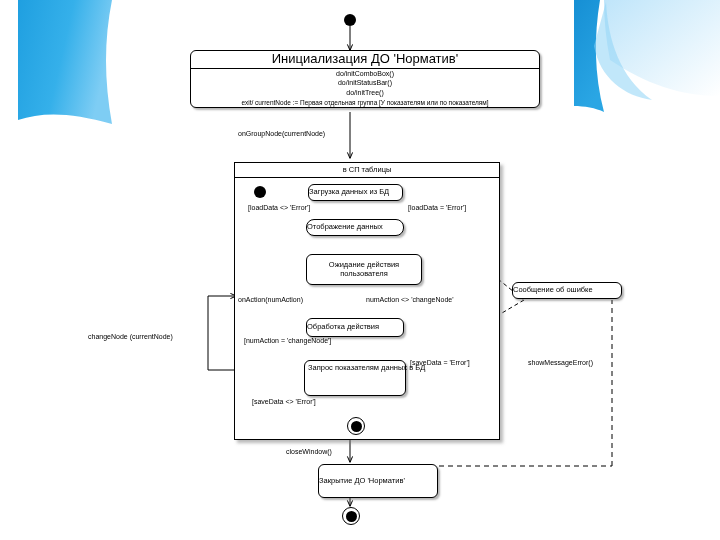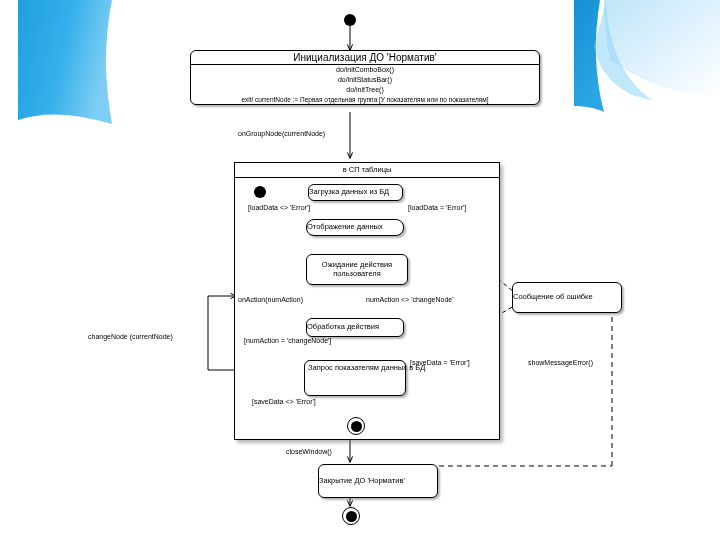--- a/index.html
+++ b/index.html
@@ -161,21 +161,21 @@
       <line x1="350" y1="486" x2="350" y2="506" marker-end="url(#ar)"></line>
 
       <line x1="430" y1="466" x2="612" y2="466" stroke-dasharray="5,4"></line>
       <line x1="612" y1="466" x2="612" y2="300" stroke-dasharray="5,4"></line>
     </g>
   </svg>
 
   <div class="initial" style="left:344px;top:14px;"></div>
 
   <div class="node" id="state-init-do" style="left:190px;top:50px;width:350px;">
-    <div class="row" style="font-size:10px;border-bottom:1px solid #000;">Инициализация ДО 'Норматив'</div>
+    <div class="row" style="font-size:13px;border-bottom:1px solid #000;">Инициализация ДО 'Норматив'</div>
     <div class="row" style="font-size:7px;">do/initComboBox()</div>
     <div class="row" style="font-size:7px;">do/initStatusBar()</div>
     <div class="row" style="font-size:7px;">do/initTree()</div>
     <div class="row" style="font-size:6.5px;">exit/ currentNode := Первая отдельная группа [У показателям или по показателям]</div>
   </div>
 
   <div class="tlabel" style="left:238px;top:130px;">onGroupNode(currentNode)</div>
 
   <div id="composite" style="left:234px;top:162px;width:266px;height:278px;">
     <div id="composite-title">в СП таблицы</div>
@@ -187,21 +187,21 @@
     <span>Загрузка данных из БД</span>
   </div>
 
   <div class="tlabel" style="left:248px;top:204px;">[loadData &lt;&gt; 'Error']</div>
   <div class="tlabel" style="left:408px;top:204px;">[loadData = 'Error']</div>
 
   <div class="node state-small" style="left:306px;top:219px;width:98px;height:17px;border-radius:8px;">
     <span>Отображение данных</span>
   </div>
 
-  <div class="node" style="left:306px;top:254px;width:102px;height:31px;display:flex;align-items:center;justify-content:center;font-size:7.5px;">
+  <div class="node" style="left:306px;top:254px;width:116px;height:31px;display:flex;align-items:center;justify-content:center;font-size:7.5px;">
     <span>Ожидание действия пользователя</span>
   </div>
 
   <div class="tlabel" style="left:238px;top:296px;">onAction(numAction)</div>
   <div class="tlabel" style="left:366px;top:296px;">numAction &lt;&gt; 'changeNode'</div>
 
   <div class="node state-small" style="left:306px;top:318px;width:98px;height:19px;">
     <span>Обработка действия</span>
   </div>
 
@@ -211,21 +211,21 @@
     <div class="row" style="font-size:7.5px;padding-top:3px;">Запрос показателям данных в БД</div>
   </div>
 
   <div class="tlabel" style="left:410px;top:359px;">[saveData = 'Error']</div>
   <div class="tlabel" style="left:252px;top:398px;">[saveData &lt;&gt; 'Error']</div>
 
   <div class="final" style="left:347px;top:417px;"></div>
 
   <div class="tlabel" style="left:88px;top:333px;">changeNode (currentNode)</div>
 
-  <div class="node state-small" style="left:512px;top:282px;width:110px;height:31px;">
+  <div class="node state-small" style="left:512px;top:282px;width:110px;height:17px;">
     <span>Сообщение об ошибке</span>
   </div>
 
   <div class="tlabel" style="left:528px;top:359px;">showMessageError()</div>
 
   <div class="tlabel" style="left:286px;top:448px;">closeWindow()</div>
 
   <div class="node state-small" style="left:318px;top:464px;width:120px;height:34px;">
     <span>Закрытие ДО 'Норматив'</span>
   </div>

